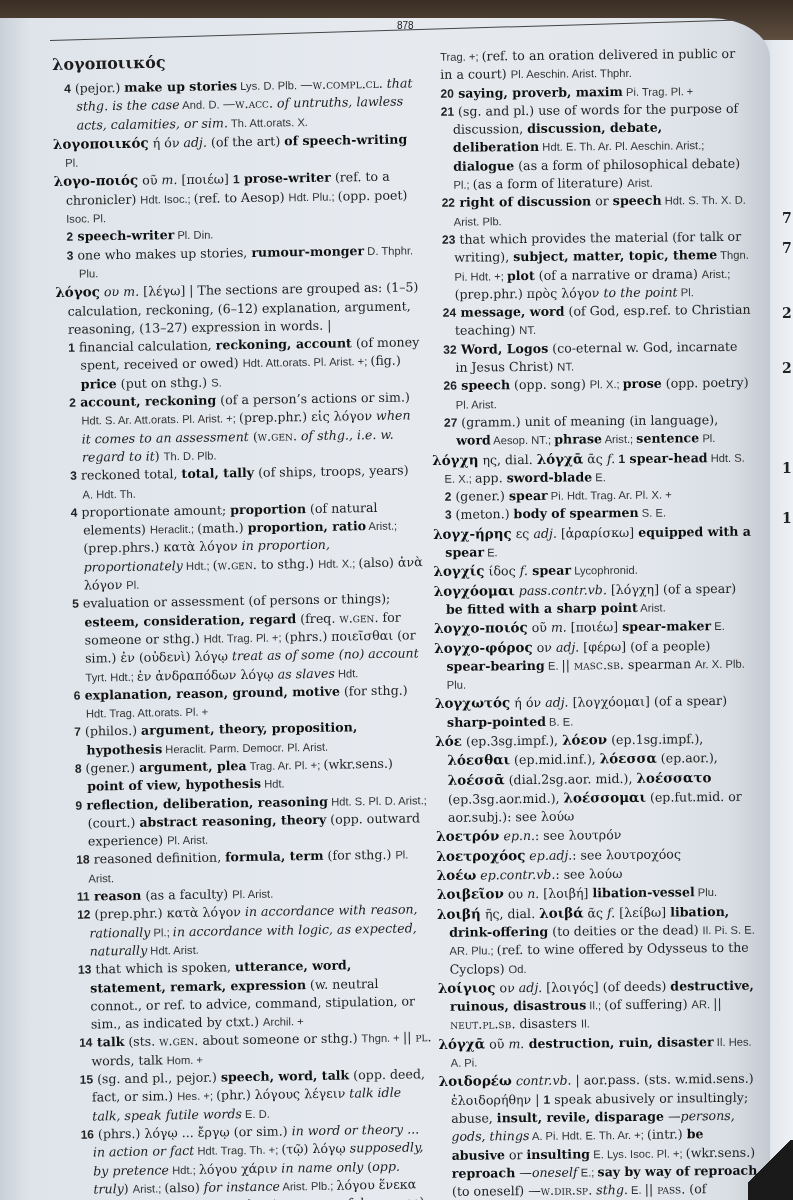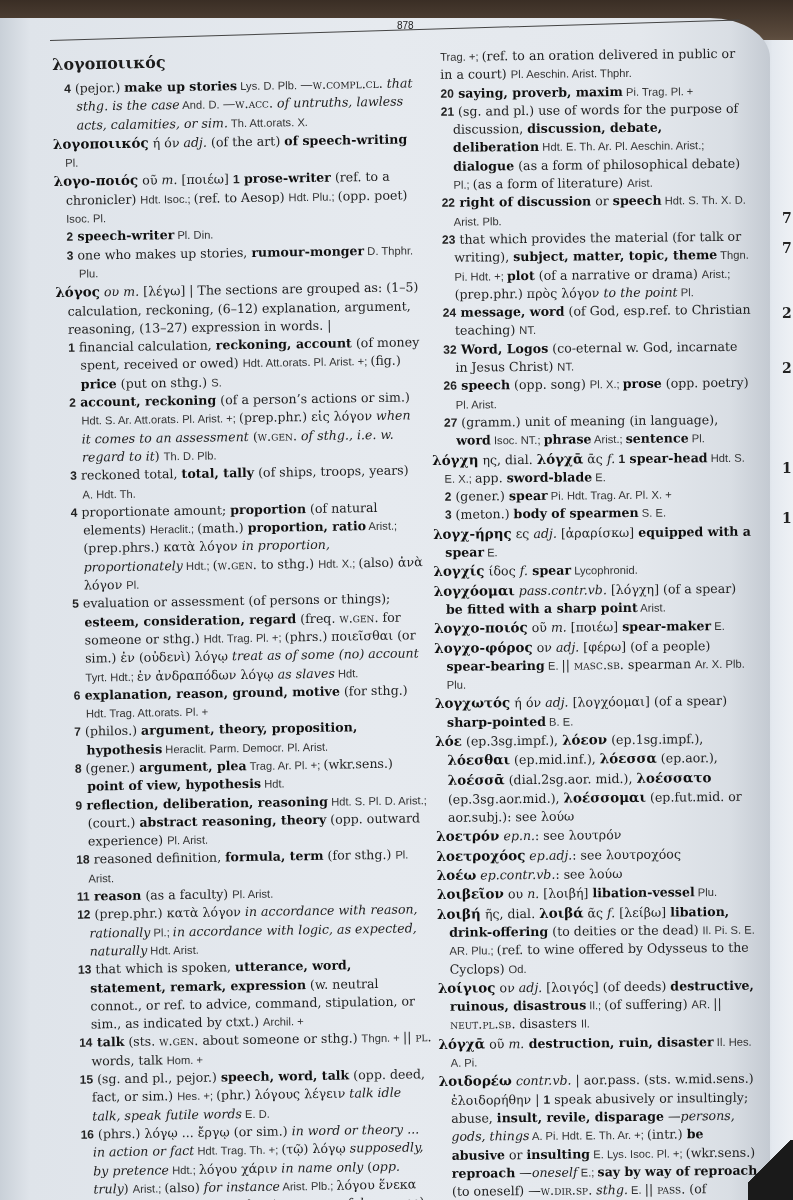--- a/index.html
+++ b/index.html
@@ -99,21 +99,21 @@
   </div>
 <div class="column col-right">
     <p class="cont"><span class="src">Trag. +; </span><span>(ref. to an oration delivered in public or in a court) </span><span class="src">Pl. Aeschin. Arist. Thphr.</span></p>
     <p class="sense"><span class="num">20</span><span class="b"> saying, proverb, maxim</span><span class="src"> Pi. Trag. Pl. +</span></p>
     <p class="sense"><span class="num">21</span><span> (sg. and pl.) use of words for the purpose of discussion, </span><span class="b">discussion, debate, deliberation</span><span class="src"> Hdt. E. Th. Ar. Pl. Aeschin. Arist.; </span><span class="b">dialogue</span><span> (as a form of philosophical debate) </span><span class="src">Pl.; </span><span>(as a form of literature) </span><span class="src">Arist.</span></p>
     <p class="sense"><span class="num">22</span><span class="b"> right of discussion</span><span> or </span><span class="b">speech</span><span class="src"> Hdt. S. Th. X. D. Arist. Plb.</span></p>
     <p class="sense"><span class="num">23</span><span> that which provides the material (for talk or writing), </span><span class="b">subject, matter, topic, theme</span><span class="src"> Thgn. Pi. Hdt. +; </span><span class="b">plot</span><span> (of a narrative or drama) </span><span class="src">Arist.; </span><span>(prep.phr.) πρὸς λόγον </span><span class="i">to the point</span><span class="src"> Pl.</span></p>
     <p class="sense"><span class="num">24</span><span class="b"> message, word</span><span> (of God, esp.ref. to Christian teaching) </span><span class="src">NT.</span></p>
     <p class="sense"><span class="num">32</span><span class="b"> Word, Logos</span><span> (co-eternal w. God, incarnate in Jesus Christ) </span><span class="src">NT.</span></p>
     <p class="sense"><span class="num">26</span><span class="b"> speech</span><span> (opp. song) </span><span class="src">Pl. X.; </span><span class="b">prose</span><span> (opp. poetry) </span><span class="src">Pl. Arist.</span></p>
-    <p class="sense"><span class="num">27</span><span> (gramm.) unit of meaning (in language), </span><span class="b">word</span><span class="src"> Isoc. NT.; </span><span class="b">phrase</span><span class="src"> Arist.; </span><span class="b">sentence</span><span class="src"> Pl.</span></p>
+    <p class="sense"><span class="num">27</span><span> (gramm.) unit of meaning (in language), </span><span class="b">word</span><span class="src"> Aesop. NT.; </span><span class="b">phrase</span><span class="src"> Arist.; </span><span class="b">sentence</span><span class="src"> Pl.</span></p>
     <p class="entry"><span class="hw">λόγχη</span><span> ης, dial. </span><span class="hw">λόγχᾱ</span><span> ᾱς </span><span class="i">f.</span><span class="num"> 1</span><span class="b"> spear-head</span><span class="src"> Hdt. S. E. X.; </span><span>app. </span><span class="b">sword-blade</span><span class="src"> E.</span></p>
     <p class="sense"><span class="num">2</span><span> (gener.) </span><span class="b">spear</span><span class="src"> Pi. Hdt. Trag. Ar. Pl. X. +</span></p>
     <p class="sense"><span class="num">3</span><span> (meton.) </span><span class="b">body of spearmen</span><span class="src"> S. E.</span></p>
     <p class="entry"><span class="hw">λογχ-ήρης</span><span> ες </span><span class="i">adj.</span><span> [ἀραρίσκω] </span><span class="b">equipped with a spear</span><span class="src"> E.</span></p>
     <p class="entry"><span class="hw">λογχίς</span><span> ίδος </span><span class="i">f.</span><span class="b"> spear</span><span class="src"> Lycophronid.</span></p>
     <p class="entry"><span class="hw">λογχόομαι</span><span class="i"> pass.contr.vb.</span><span> [λόγχη] (of a spear) </span><span class="b">be fitted with a sharp point</span><span class="src"> Arist.</span></p>
     <p class="entry"><span class="hw">λογχο-ποιός</span><span> οῦ </span><span class="i">m.</span><span> [ποιέω] </span><span class="b">spear-maker</span><span class="src"> E.</span></p>
     <p class="entry"><span class="hw">λογχο-φόρος</span><span> ον </span><span class="i">adj.</span><span> [φέρω] (of a people) </span><span class="b">spear-bearing</span><span class="src"> E. </span><span>|| </span><span class="sc">masc.sb.</span><span> spearman </span><span class="src">Ar. X. Plb. Plu.</span></p>
     <p class="entry"><span class="hw">λογχωτός</span><span> ή όν </span><span class="i">adj.</span><span> [λογχόομαι] (of a spear) </span><span class="b">sharp-pointed</span><span class="src"> B. E.</span></p>
     <p class="entry"><span class="hw">λόε</span><span> (ep.3sg.impf.), </span><span class="hw">λόεον</span><span> (ep.1sg.impf.), </span><span class="hw">λόεσθαι</span><span> (ep.mid.inf.), </span><span class="hw">λόεσσα</span><span> (ep.aor.), </span><span class="hw">λοέσσᾱ</span><span> (dial.2sg.aor. mid.), </span><span class="hw">λοέσσατο</span><span> (ep.3sg.aor.mid.), </span><span class="hw">λοέσσομαι</span><span> (ep.fut.mid. or aor.subj.): see λούω</span></p>

